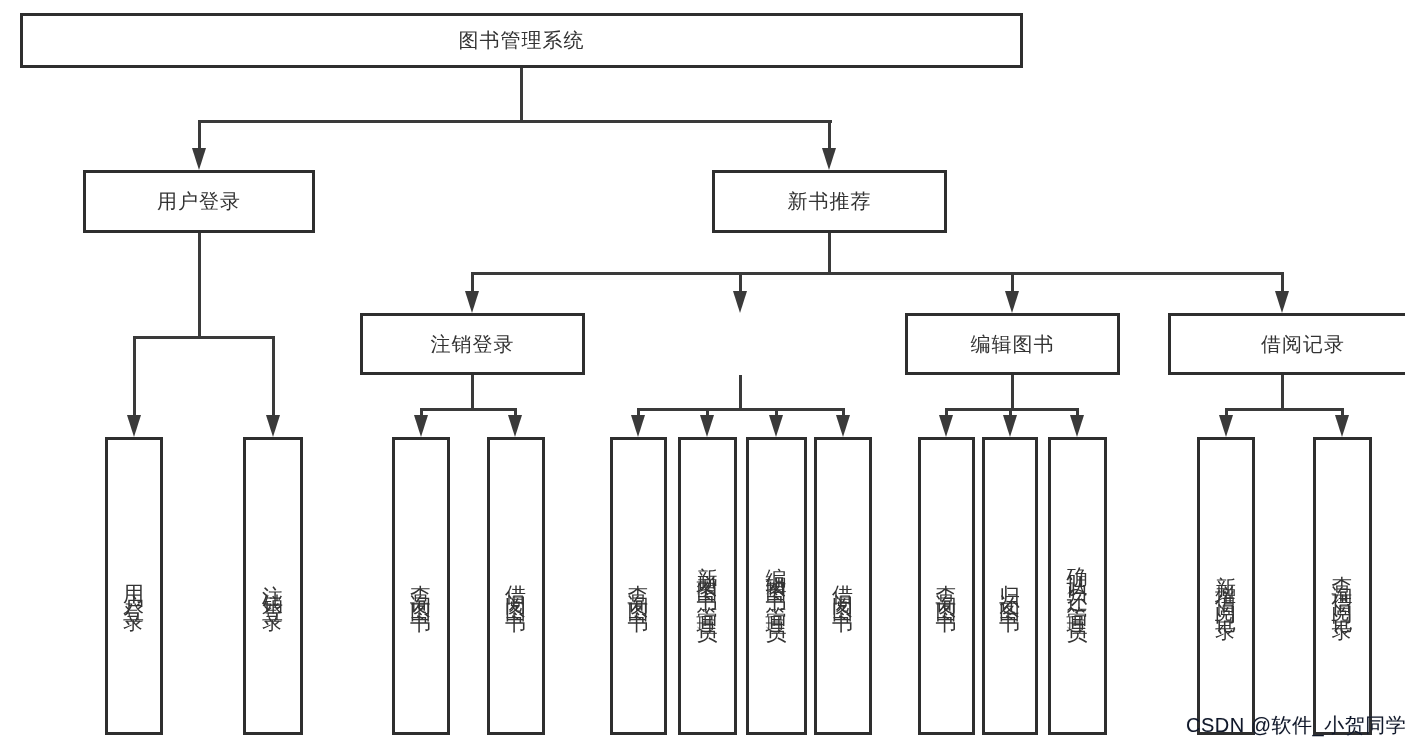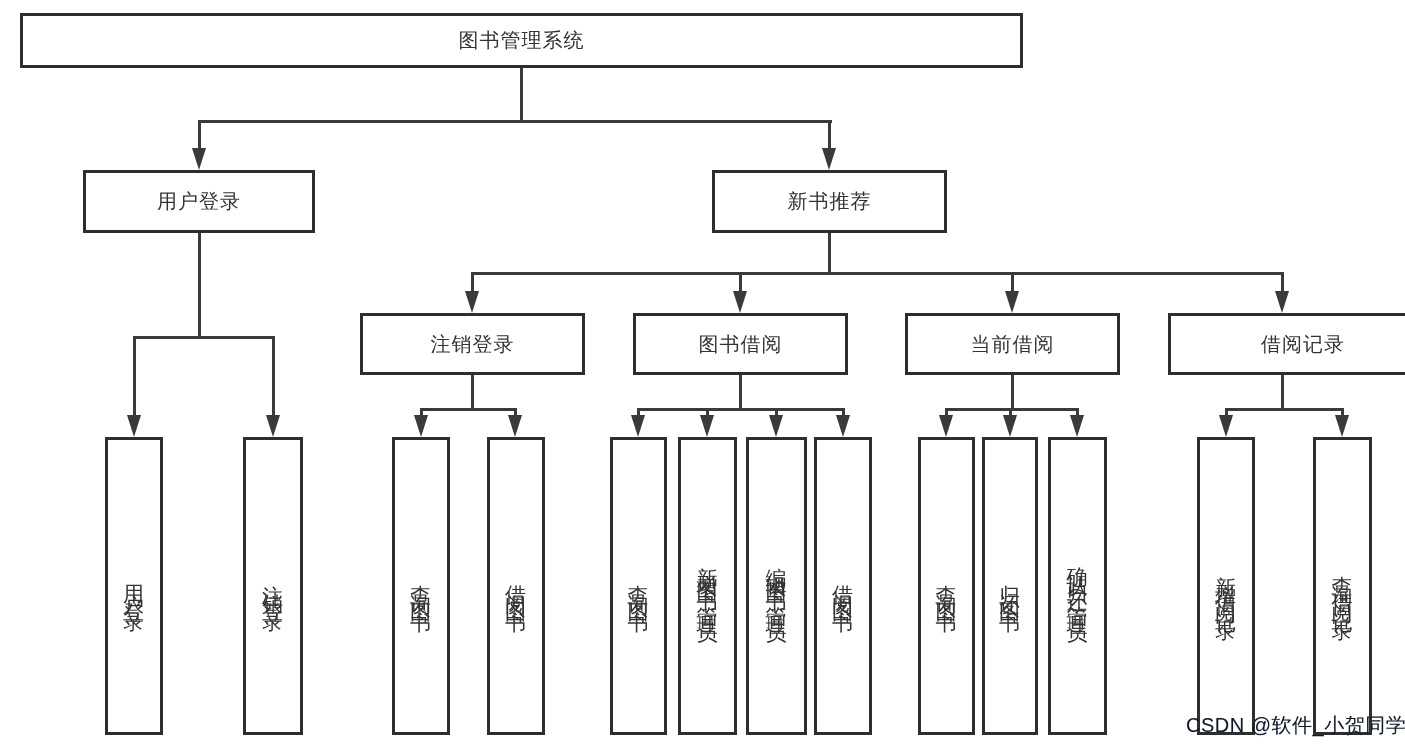--- a/index.html
+++ b/index.html
@@ -53,25 +53,22 @@
   <div class="node" style="left:83px; top:170px; width:232px; height:63px;">
     <span>用户登录</span>
   </div>
   <div class="node" style="left:712px; top:170px; width:235px; height:63px;">
     <span>新书推荐</span>
   </div>
 
   <div class="node" style="left:360px; top:313px; width:225px; height:62px;">
     <span>注销登录</span>
   </div>
-  <div class="node" style="left:633px; top:313px; width:215px; height:62px;">
-    <span>图书借阅</span>
-  </div>
   <div class="node" style="left:905px; top:313px; width:215px; height:62px;">
-    <span>当前借阅</span>
+    <span>编辑图书</span>
   </div>
   <div class="node" style="left:1168px; top:313px; width:270px; height:62px;">
     <span>借阅记录</span>
   </div>
 
   <div class="leaf" style="left:105px; width:58px;">
     <span class="vtext">用户登录</span>
   </div>
   <div class="leaf" style="left:243px; width:60px;">
     <span class="vtext">注销登录</span>

